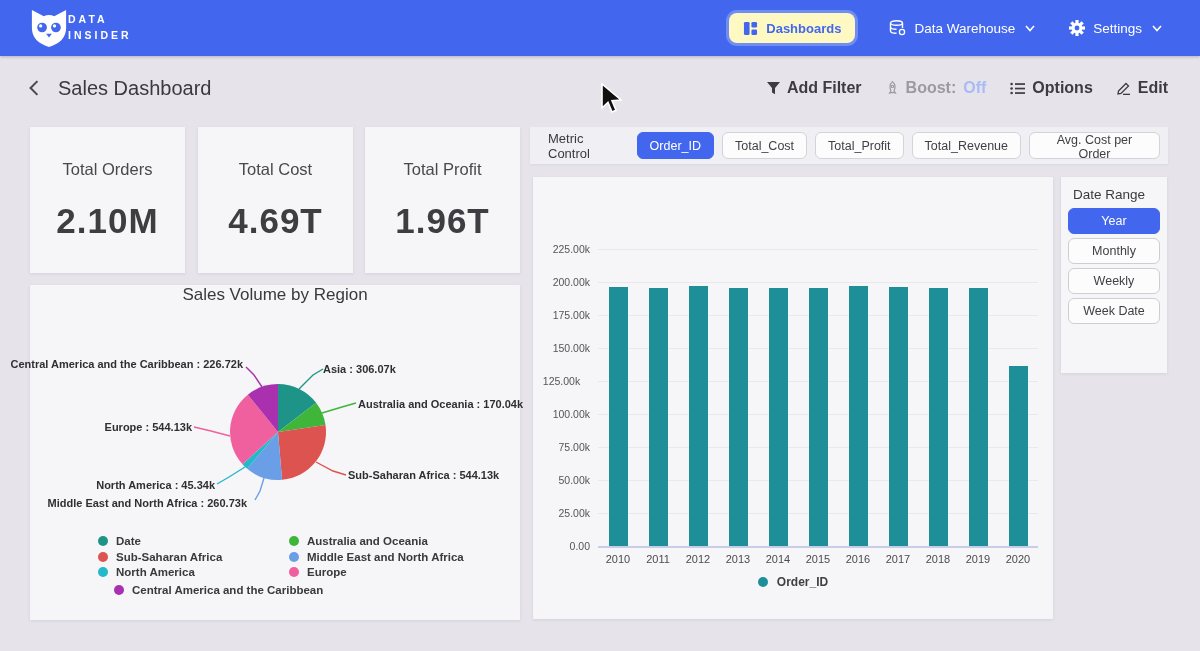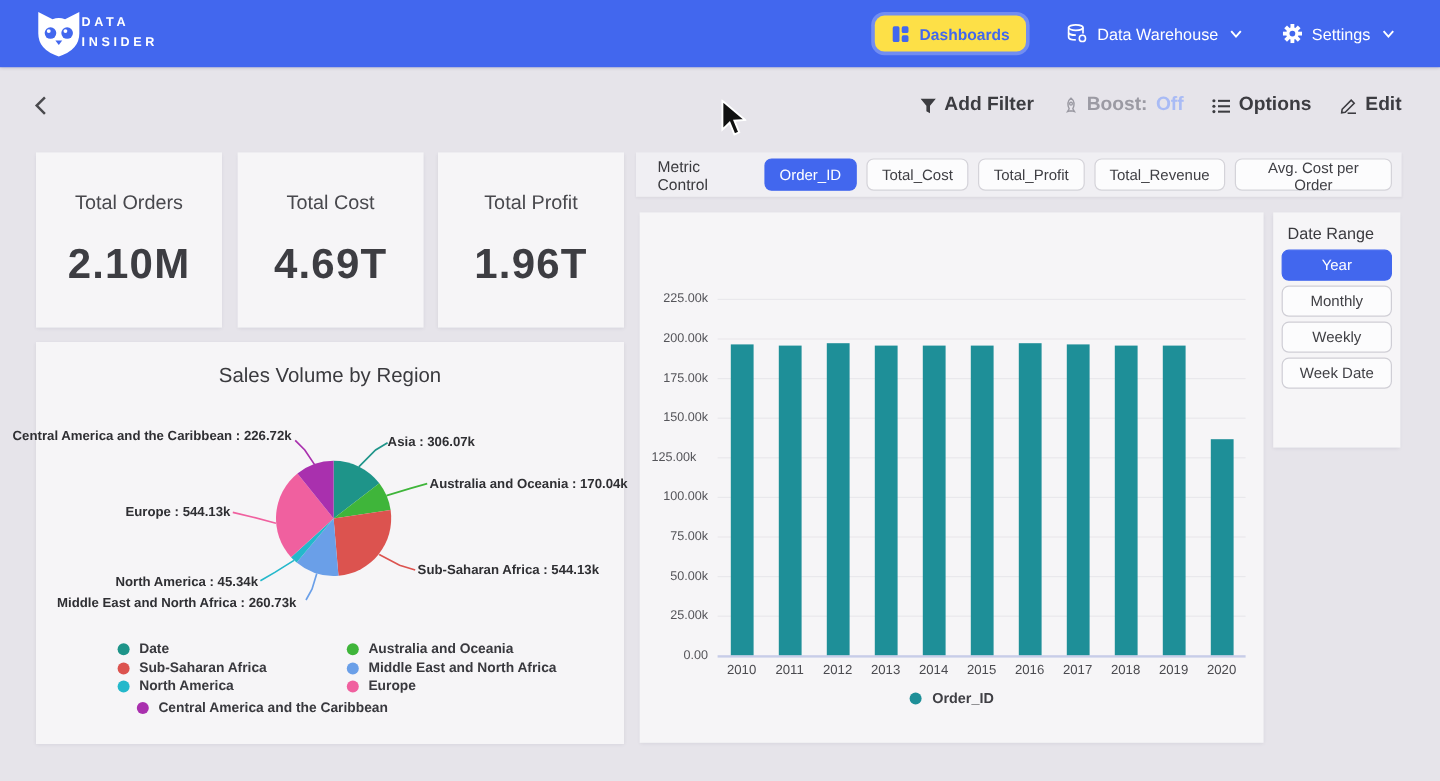--- a/index.html
+++ b/index.html
@@ -14,21 +14,21 @@
   
   .topnav {
     position:absolute; left:0; top:0; width:1200px; height:56px;
     background:#4267ee; display:flex; align-items:center;
     box-shadow:0 1px 3px rgba(20,30,80,.25); z-index:5;
   }
   .brand { display:flex; align-items:center; margin-left:30px; }
   .brand-text { color:#fff; font-size:10.5px; font-weight:bold; letter-spacing:3px; line-height:1.5; }
   .nav-right { margin-left:auto; display:flex; align-items:center; gap:34px; margin-right:38px; }
   .nav-pill {
-    background:#fde047; color:#4267ee; border:none; border-radius:8px;
+    background:#fef9c3; color:#4267ee; border:none; border-radius:8px;
     height:30px; padding:0 14px; display:flex; align-items:center; gap:8px;
     font-size:13px; font-weight:bold; cursor:pointer; box-shadow:0 0 0 3px rgba(255,255,255,.25);
   }
   .nav-item { display:flex; align-items:center; gap:8px; color:#fff; font-size:13.5px; cursor:pointer; }
   .chev { margin-left:2px; }
   
   .subheader {
     position:absolute; left:0; top:56px; width:1200px; height:64px;
     display:flex; align-items:center;
   }
@@ -39,21 +39,21 @@
   .action.boost { color:#9b9aa3; cursor:default; }
   .boost-off { font-weight:bold; }
   
   .card { position:absolute; background:#f6f5f7; box-shadow:0 1px 3px rgba(60,60,90,.10); }
   .kpi { width:155px; height:146px; top:127px; text-align:center; }
   .kpi-label { font-size:16.5px; color:#48484d; margin-top:33px; }
   .kpi-value { font-size:35px; font-weight:bold; color:#3d3d42; margin-top:22px; letter-spacing:1px; }
   .card-title { text-align:center; font-size:17px; color:#3a3a3e; }
   
   .pie-card { left:30px; top:285px; width:490px; height:335px; }
-  .pie-card .card-title { margin-top:18px; }
+  .pie-card .card-title { }
   .pie-stage { position:absolute; left:0; top:0; width:490px; height:335px; }
   .pie-label { position:absolute; font-size:11px; font-weight:bold; color:#2f2f33; white-space:nowrap; }
   .plegend-item { position:absolute; display:flex; align-items:center; gap:8px; font-size:11.5px; font-weight:bold; color:#39393e; white-space:nowrap; }
   .ldot { width:10px; height:10px; border-radius:50%; flex:none; }
   
   .metric-strip {
     position:absolute; left:530px; top:127px; width:638px; height:37px;
     background:#f0eff3; display:flex; align-items:center; box-shadow:0 1px 2px rgba(60,60,90,.07);
   }
   .strip-label { font-size:13px; color:#3a3a3e; margin-left:18px; margin-right:12px; }
@@ -142,20 +142,21 @@
     </div>
   </div>
 </header>
 
 <div class="subheader">
   <button class="back">
     <svg width="12" height="16" viewBox="0 0 10 14">
       <polyline points="8,1 2,7 8,13" fill="none" stroke="#4a4a4e" stroke-width="1.8"></polyline>
     </svg>
   </button>
+  <h1 class="sh-title">Sales Dashboard</h1>
   <div class="sh-actions">
     <button class="action">
       <svg width="13" height="13" viewBox="0 0 12 12">
         <path d="M0 0 H12 L7.4 5.6 V11.4 L4.6 9.8 V5.6 Z" fill="#3c3c41"></path>
       </svg>
       <span>Add Filter</span>
     </button>
     <div class="action boost">
       <svg width="13" height="14" viewBox="0 0 12 13">
         <path d="M6 0.6 C8.4 2.6 8.9 5.8 7.4 9 L8.7 11.2 L6.6 10.6 C6.2 10.9 5.8 10.9 5.4 10.6 L3.3 11.2 L4.6 9 C3.1 5.8 3.6 2.6 6 0.6 Z" fill="none" stroke="#9b9aa3" stroke-width="1.1"></path>

